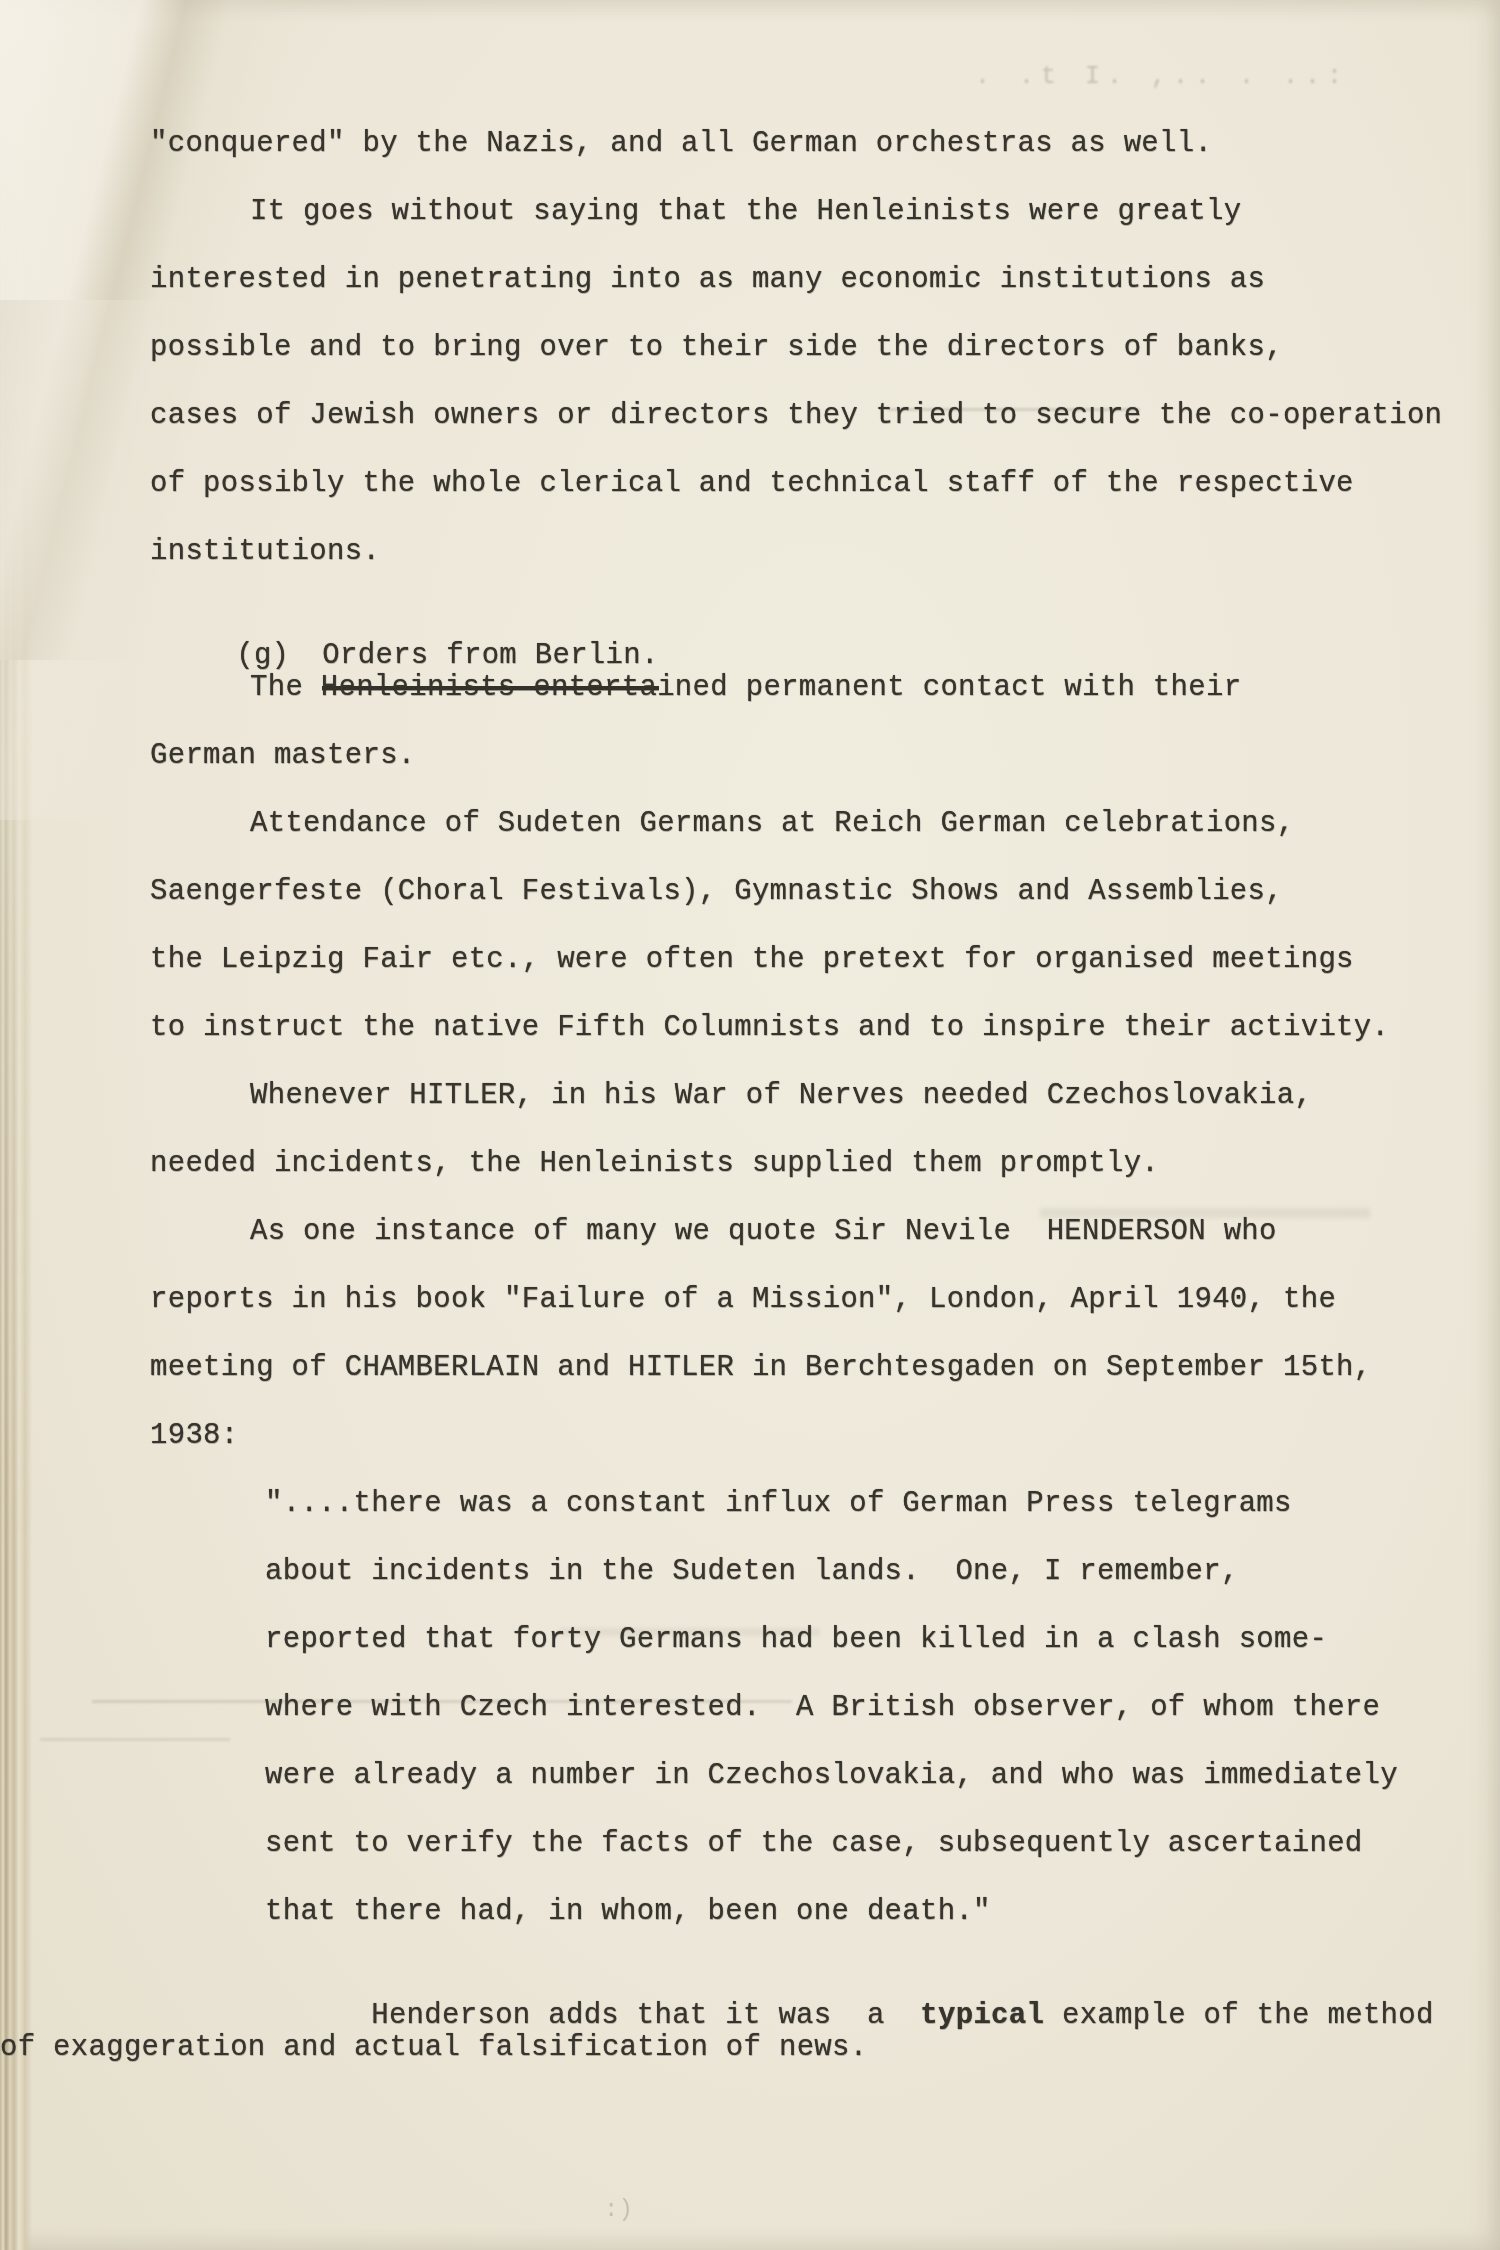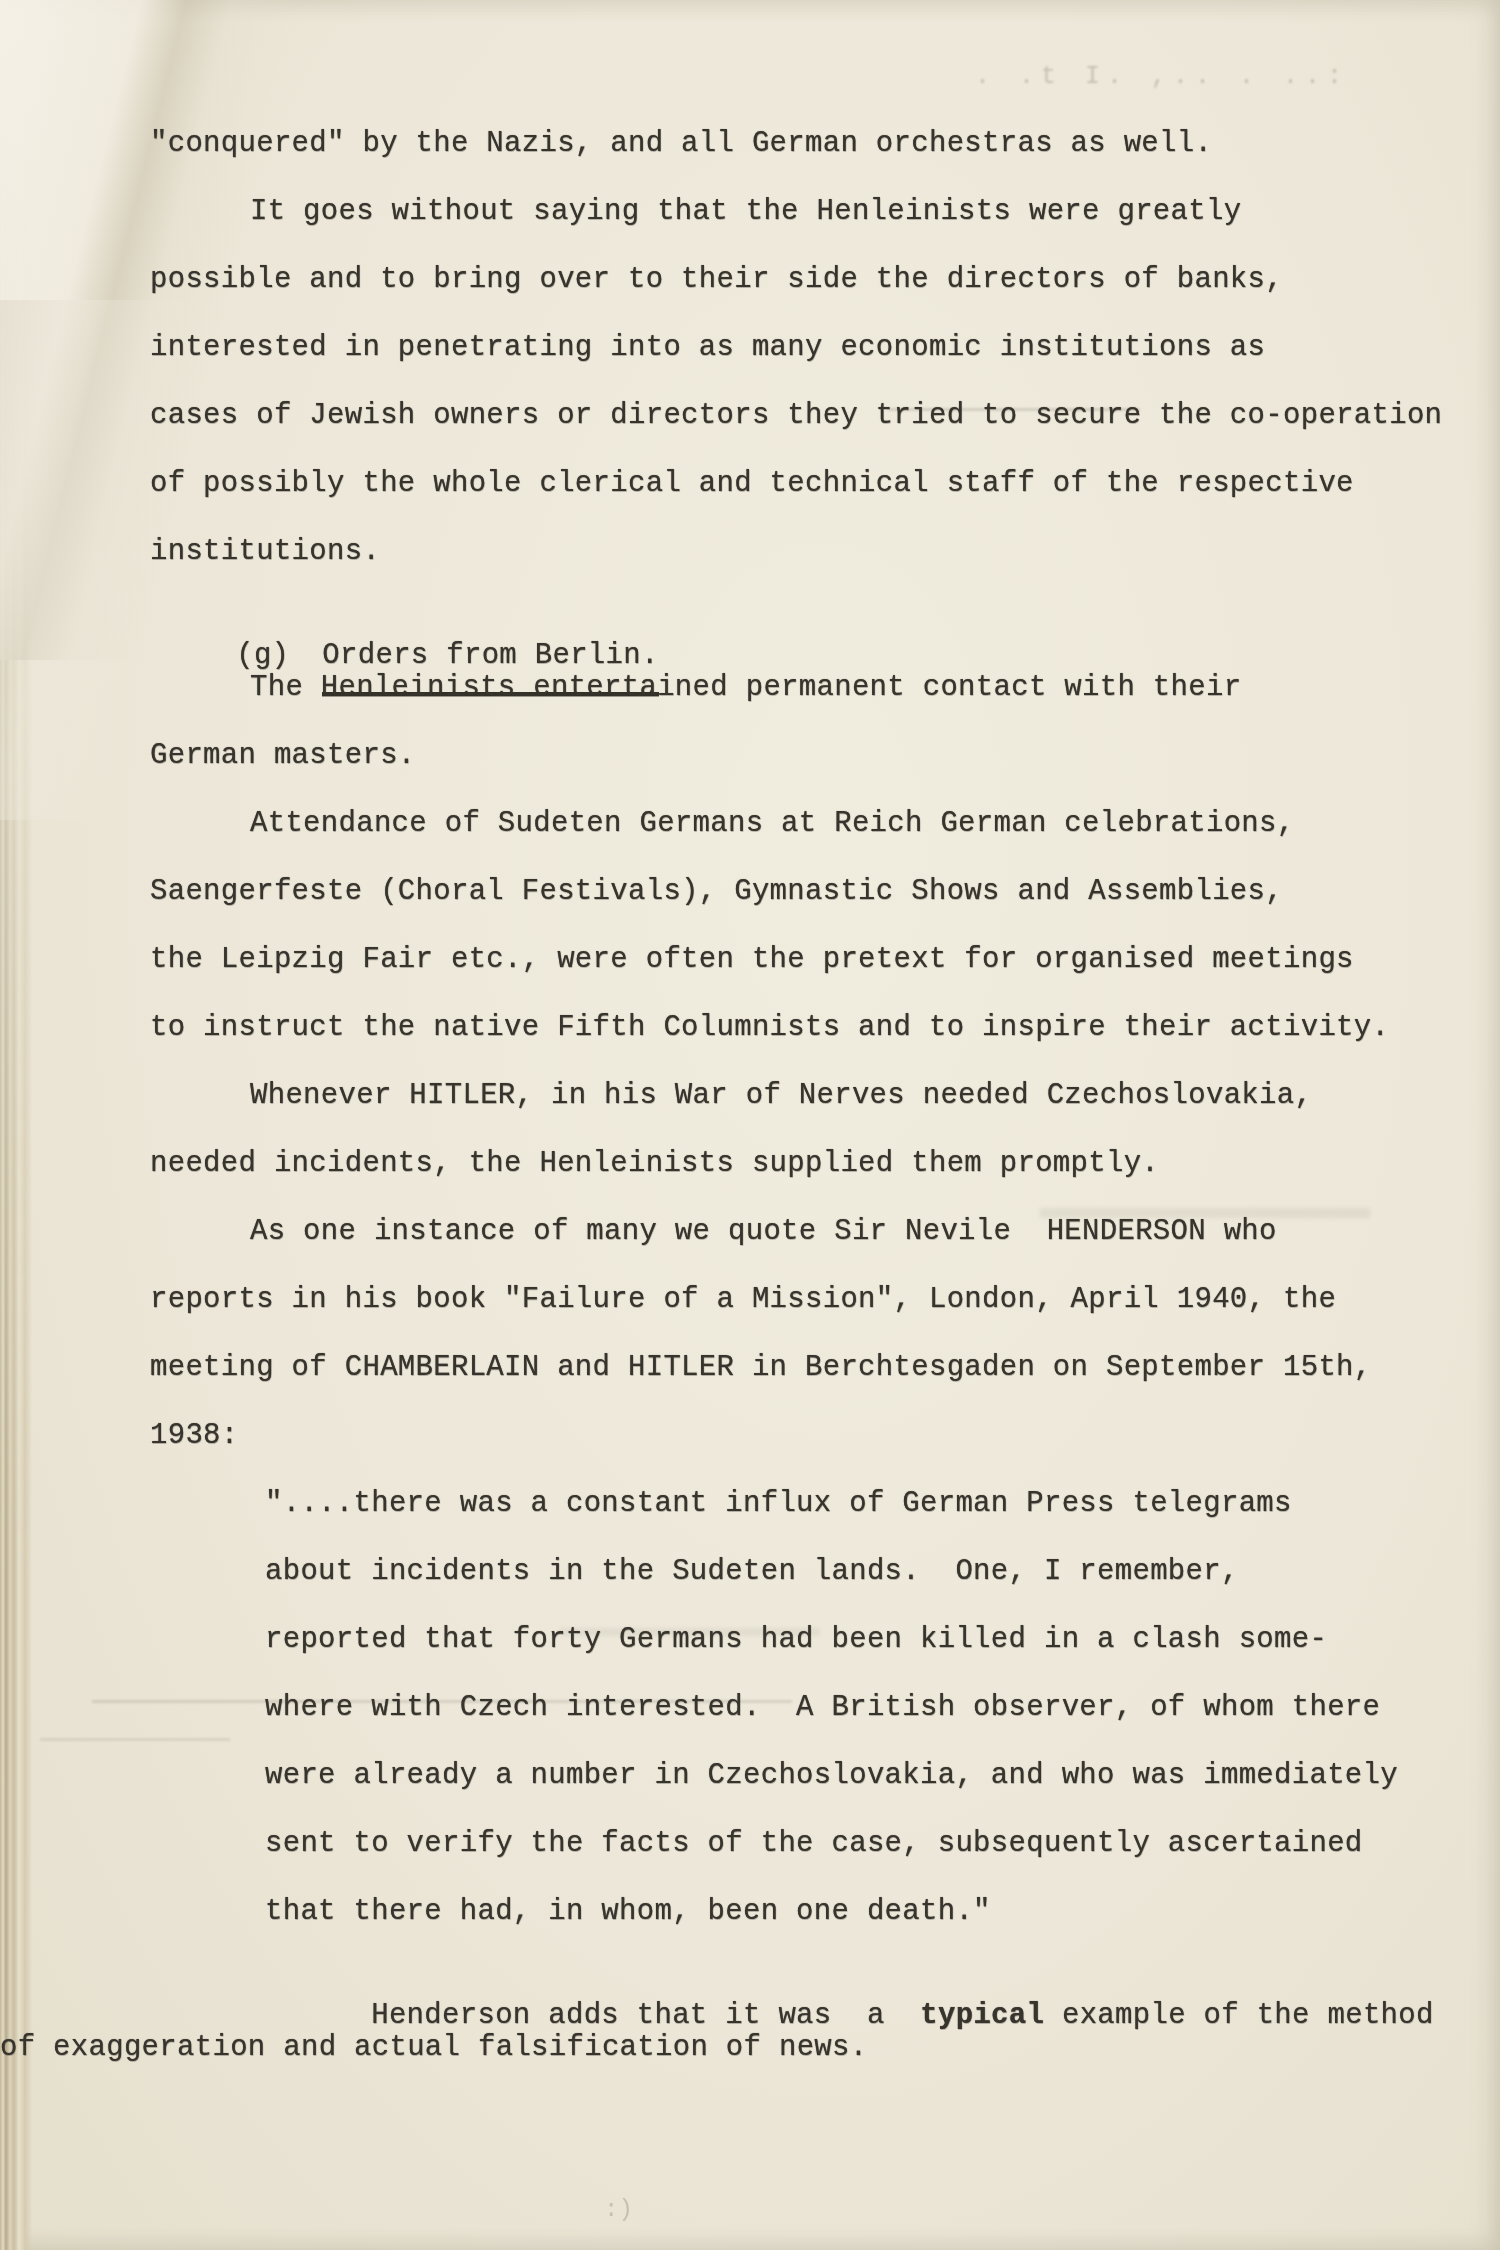--- a/index.html
+++ b/index.html
@@ -54,21 +54,21 @@
   }
   .ml-body{margin-left:150px;}
   .ml-ind{margin-left:250px;}
   .ml-quote{margin-left:265px;}
   .ml-g{margin-left:130px;}
   .ml-last{}
   .sec-title{
     margin-left:33px;
     display:inline-block;
     border-bottom:4px solid #34312a;
-    padding-bottom:18px;
+    padding-bottom:12px;
     box-shadow:0 1px 0 rgba(52,49,42,0.45);
   }
   .bold{font-weight:bold;margin-left:18px;}
   
   .ghost-header{
     position:absolute;left:975px;top:62px;
     font-size:25px;letter-spacing:7px;color:#6b675c;
     opacity:0.30;filter:blur(1px);white-space:pre;
   }
   .footer-mark{
@@ -95,22 +95,22 @@
 
   <div class="smudge sm1"></div>
   <div class="smudge sm2"></div>
   <div class="smudge sm3"></div>
   <div class="smudge sm4"></div>
   <div class="smudge sm5"></div>
 
   <div class="textcol">
     <div class="line ml-body">"conquered" by the Nazis, and all German orchestras as well.</div>
     <div class="line ml-ind">It goes without saying that the Henleinists were greatly</div>
+    <div class="line ml-body">interested in penetrating into as many economic institutions as</div>
     <div class="line ml-body">possible and to bring over to their side the directors of banks,</div>
-    <div class="line ml-body">interested in penetrating into as many economic institutions as</div>
     <div class="line ml-body">cases of Jewish owners or directors they tried to secure the co-operation</div>
     <div class="line ml-body">of possibly the whole clerical and technical staff of the respective</div>
     <div class="line ml-body">institutions.</div>
 
     <div class="line ml-g">
       <span>(g)</span><span class="sec-title">Orders from Berlin.</span>
     </div>
 
     <div class="line ml-ind">The Henleinists entertained permanent contact with their</div>
     <div class="line ml-body">German masters.</div>

